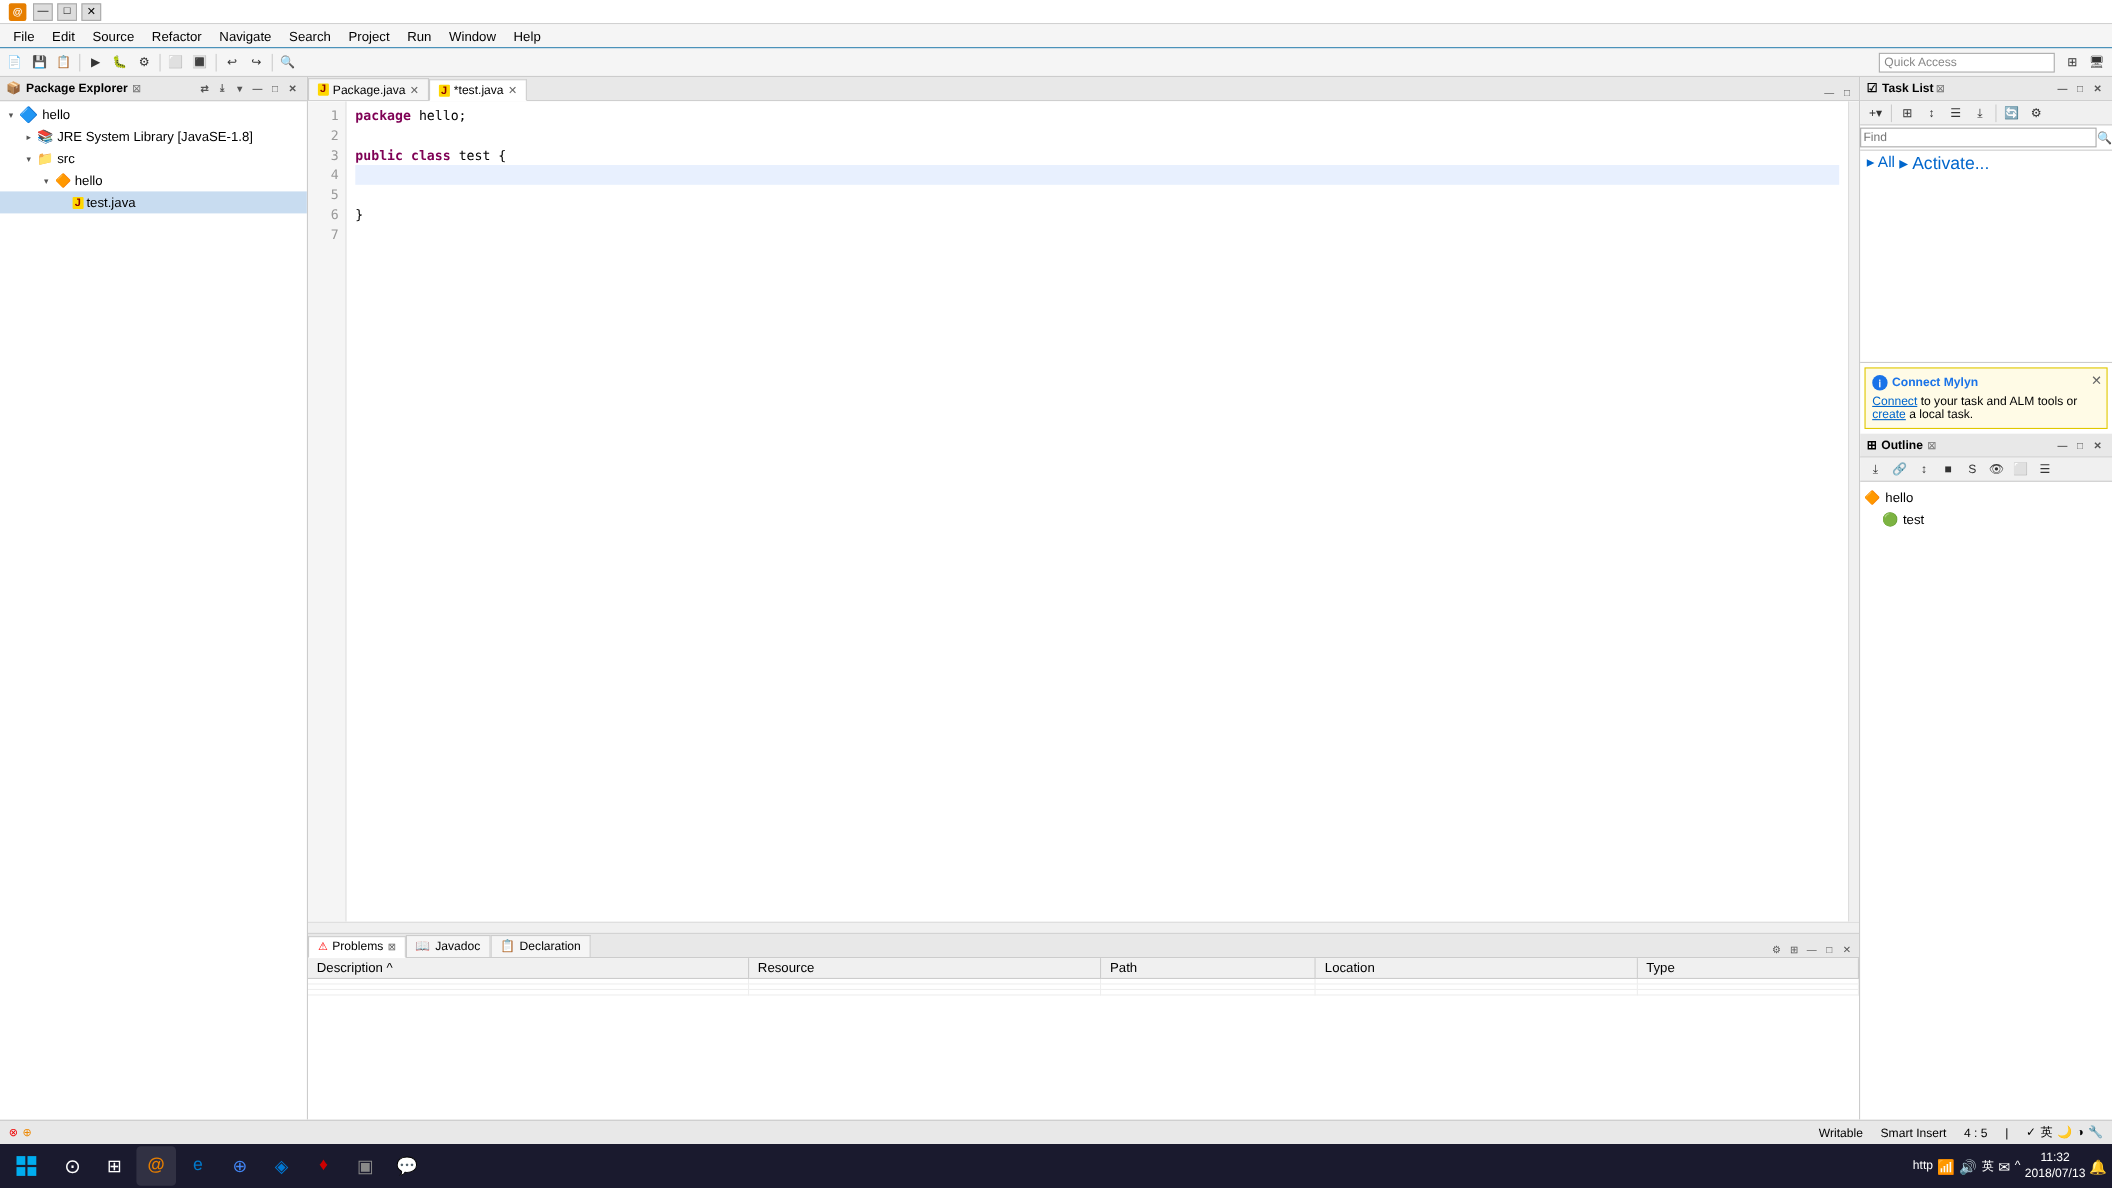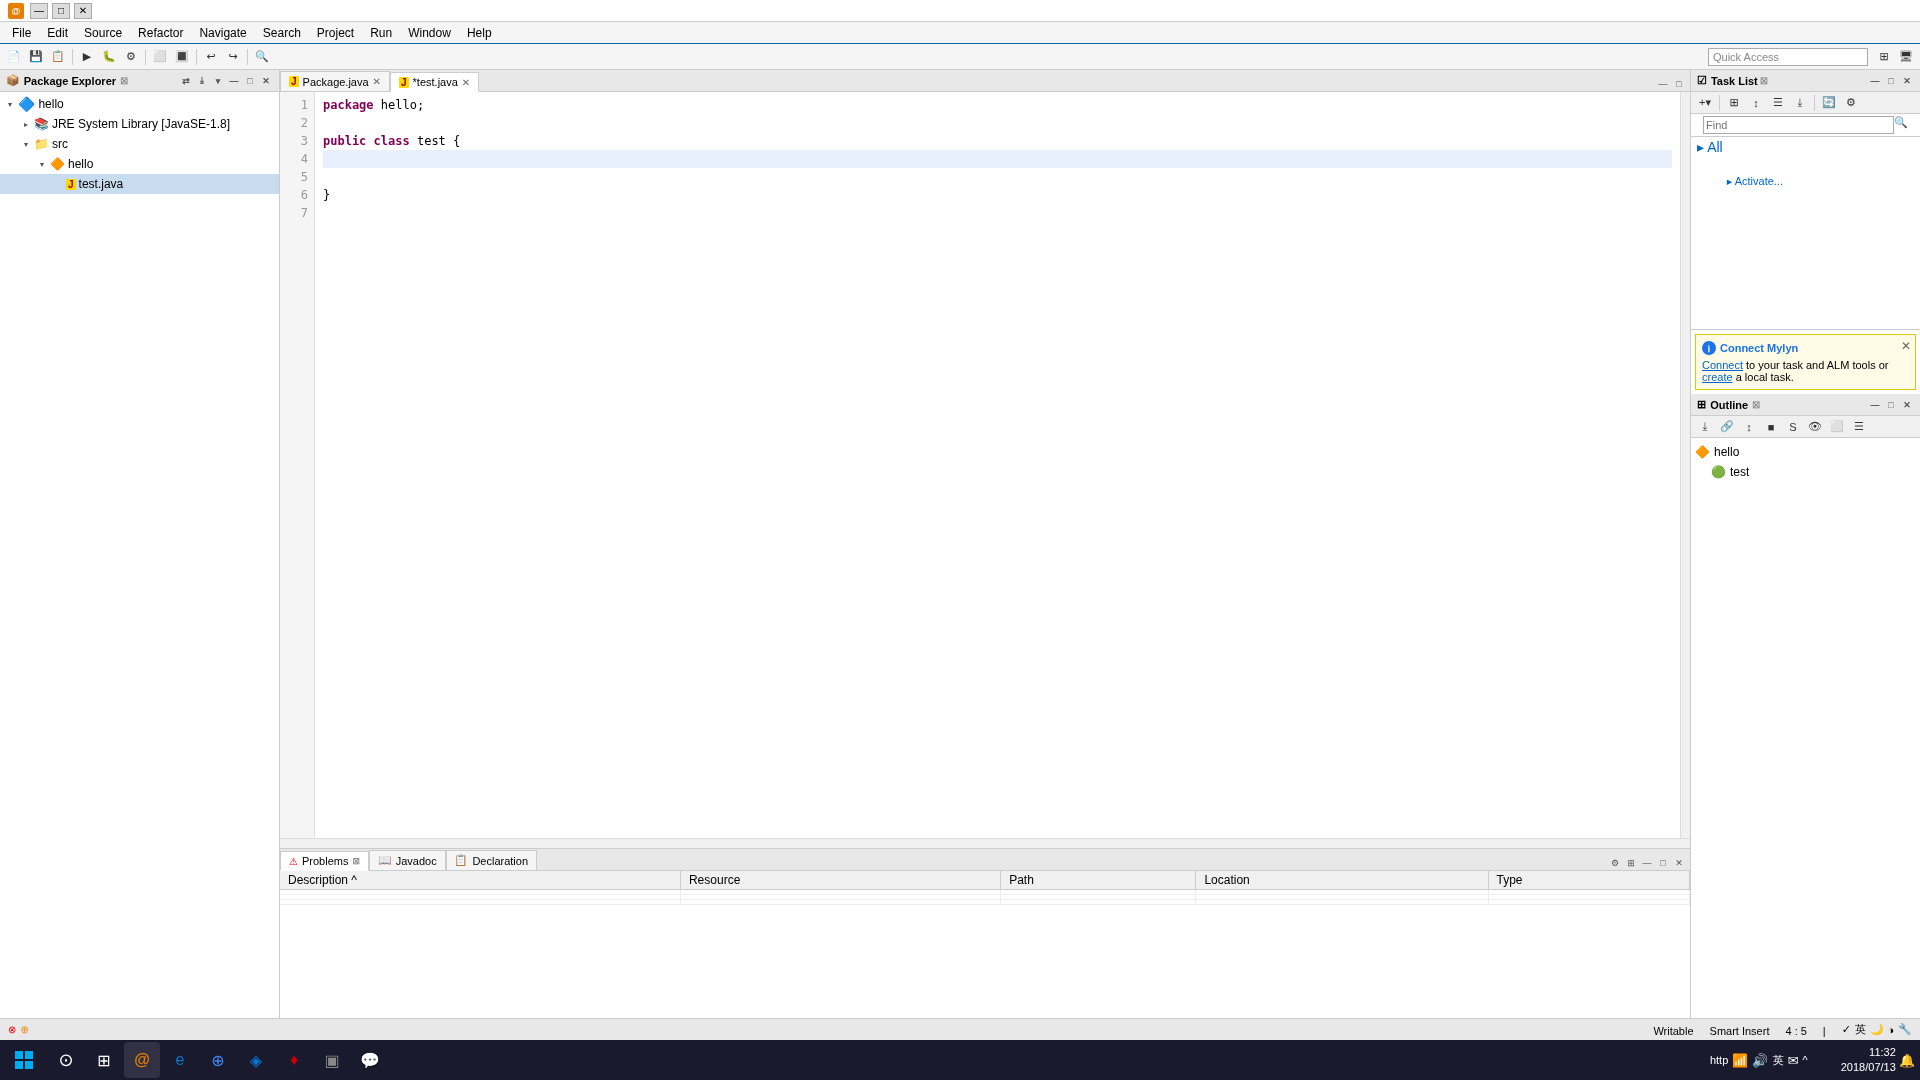--- a/index.html
+++ b/index.html
@@ -300,22 +300,22 @@
       background: #f0f0f0;
       height: 22px;
       display: flex;
       align-items: center;
       padding: 0 4px;
       gap: 2px;
       border-bottom: 1px solid #ccc;
     }
     .task-find {
       display: flex;
-      align-items: flex-start;
-      padding: 2px 12px;
+      align-items: center;
+      padding: 2px 0;
       border-bottom: 1px solid #ccc;
       gap: 0;
     }
     .task-find input {
       flex: 1;
       border: 1px solid #aaa;
       height: 18px;
       font-size: 11px;
       padding: 0 2px;
     }
@@ -534,25 +534,24 @@
       border-radius: 4px;
     }
     .taskbar-sys {
       display: flex;
       align-items: center;
       gap: 4px;
       font-size: 11px;
       color: #fff;
     }
     .taskbar-time {
-      text-align: right;
+      text-align: center;
       font-size: 11px;
       color: #fff;
       line-height: 1.4;
-      margin-left: 29px;
     }
 
     .scrollbar-right {
       width: 10px;
       background: #f0f0f0;
       border-left: 1px solid #ddd;
     }
     .scrollbar-bottom {
       height: 10px;
       background: #f0f0f0;
@@ -792,21 +791,21 @@
         <div class="toolbar-sep"></div>
         <button class="toolbar-btn">🔄</button>
         <button class="toolbar-btn">⚙</button>
       </div>
       <div class="task-find">
         <input type="text" style="flex: 1 1 0%; border: 1px solid rgb(170, 170, 170); height: 18px; font-size: 11px; padding: 0px 2px;" placeholder="Find">
         <span style="font-size:11px; cursor:pointer;">🔍</span>
       </div>
       <div class="task-links">
         <span style="color:#0066cc; cursor:pointer; font-size:14px;">▸ All</span>
-        <span style="color:#0066cc; cursor:pointer; font-size:11px;margin-top:36px;">▸ Activate...</span>
+        <span style="color:#0066cc; cursor:pointer; font-size:16px;">▸ Activate...</span>
       </div>
     </div>
 
     <div class="connect-mylyn">
       <span class="connect-mylyn-close">✕</span>
       <div class="connect-mylyn-title">
         <span class="info-icon">ℹ</span>
         <span>Connect Mylyn</span>
       </div>
       <div style="font-size:11px;">

